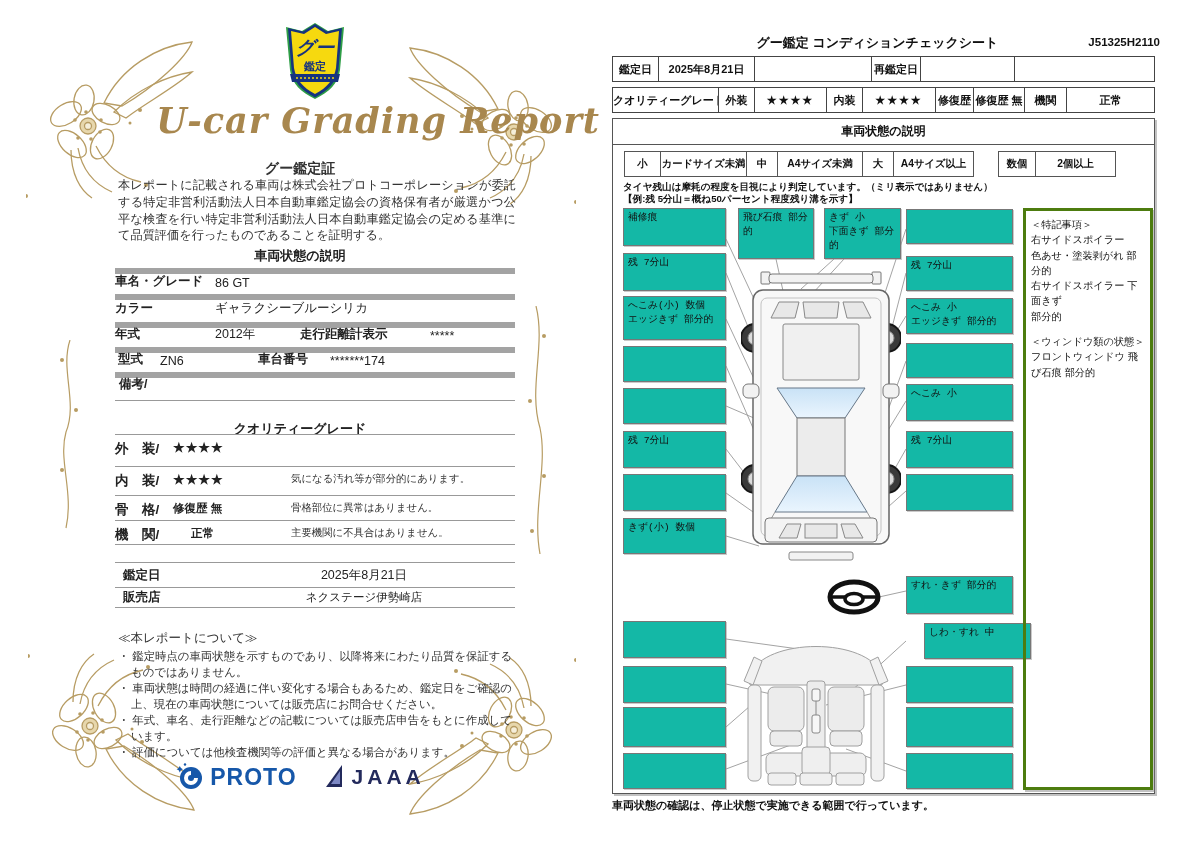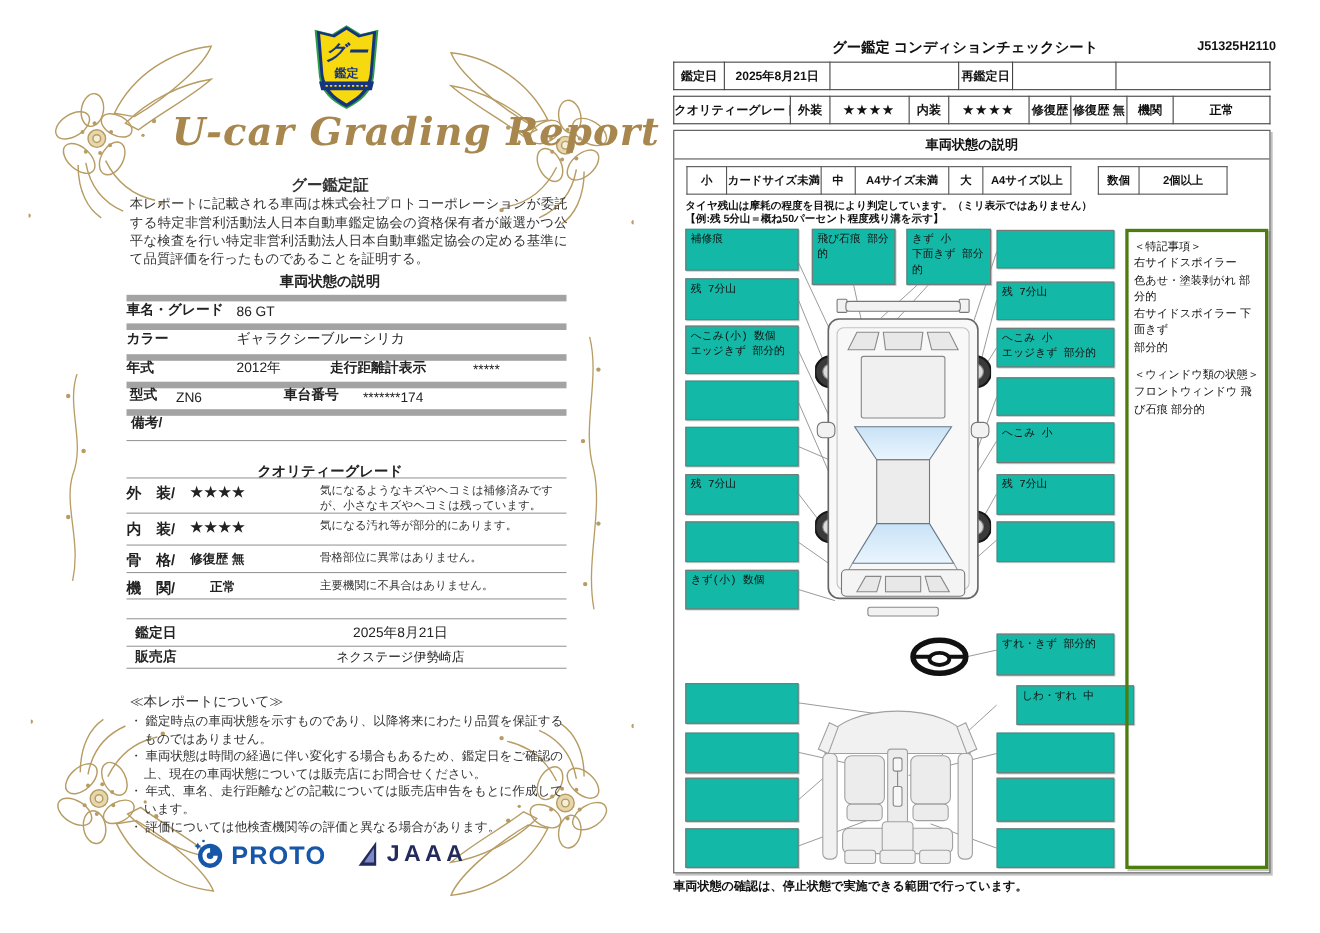--- a/index.html
+++ b/index.html
@@ -178,21 +178,20 @@
         <span class="sp-label" style="padding-left:4px">備考/</span>
       </div>
     </div>
 
     <h2 class="lp-h2" style="top:420px">クオリティーグレード</h2>
 
     <div class="grade-table">
       <div class="grade-row" style="height:32px">
         <span class="gr-label">外　装/</span>
         <span class="gr-val">★★★★</span>
-        <span class="gr-desc">気になるようなキズやヘコミは補修済みですが、小さなキズやヘコミは残っています。</span>
       </div>
       <div class="grade-row" style="height:29px">
         <span class="gr-label">内　装/</span>
         <span class="gr-val">★★★★</span>
         <span class="gr-desc">気になる汚れ等が部分的にあります。</span>
       </div>
       <div class="grade-row" style="height:25px">
         <span class="gr-label">骨　格/</span>
         <span class="gr-val small">修復歴 無</span>
         <span class="gr-desc">骨格部位に異常はありません。</span>

